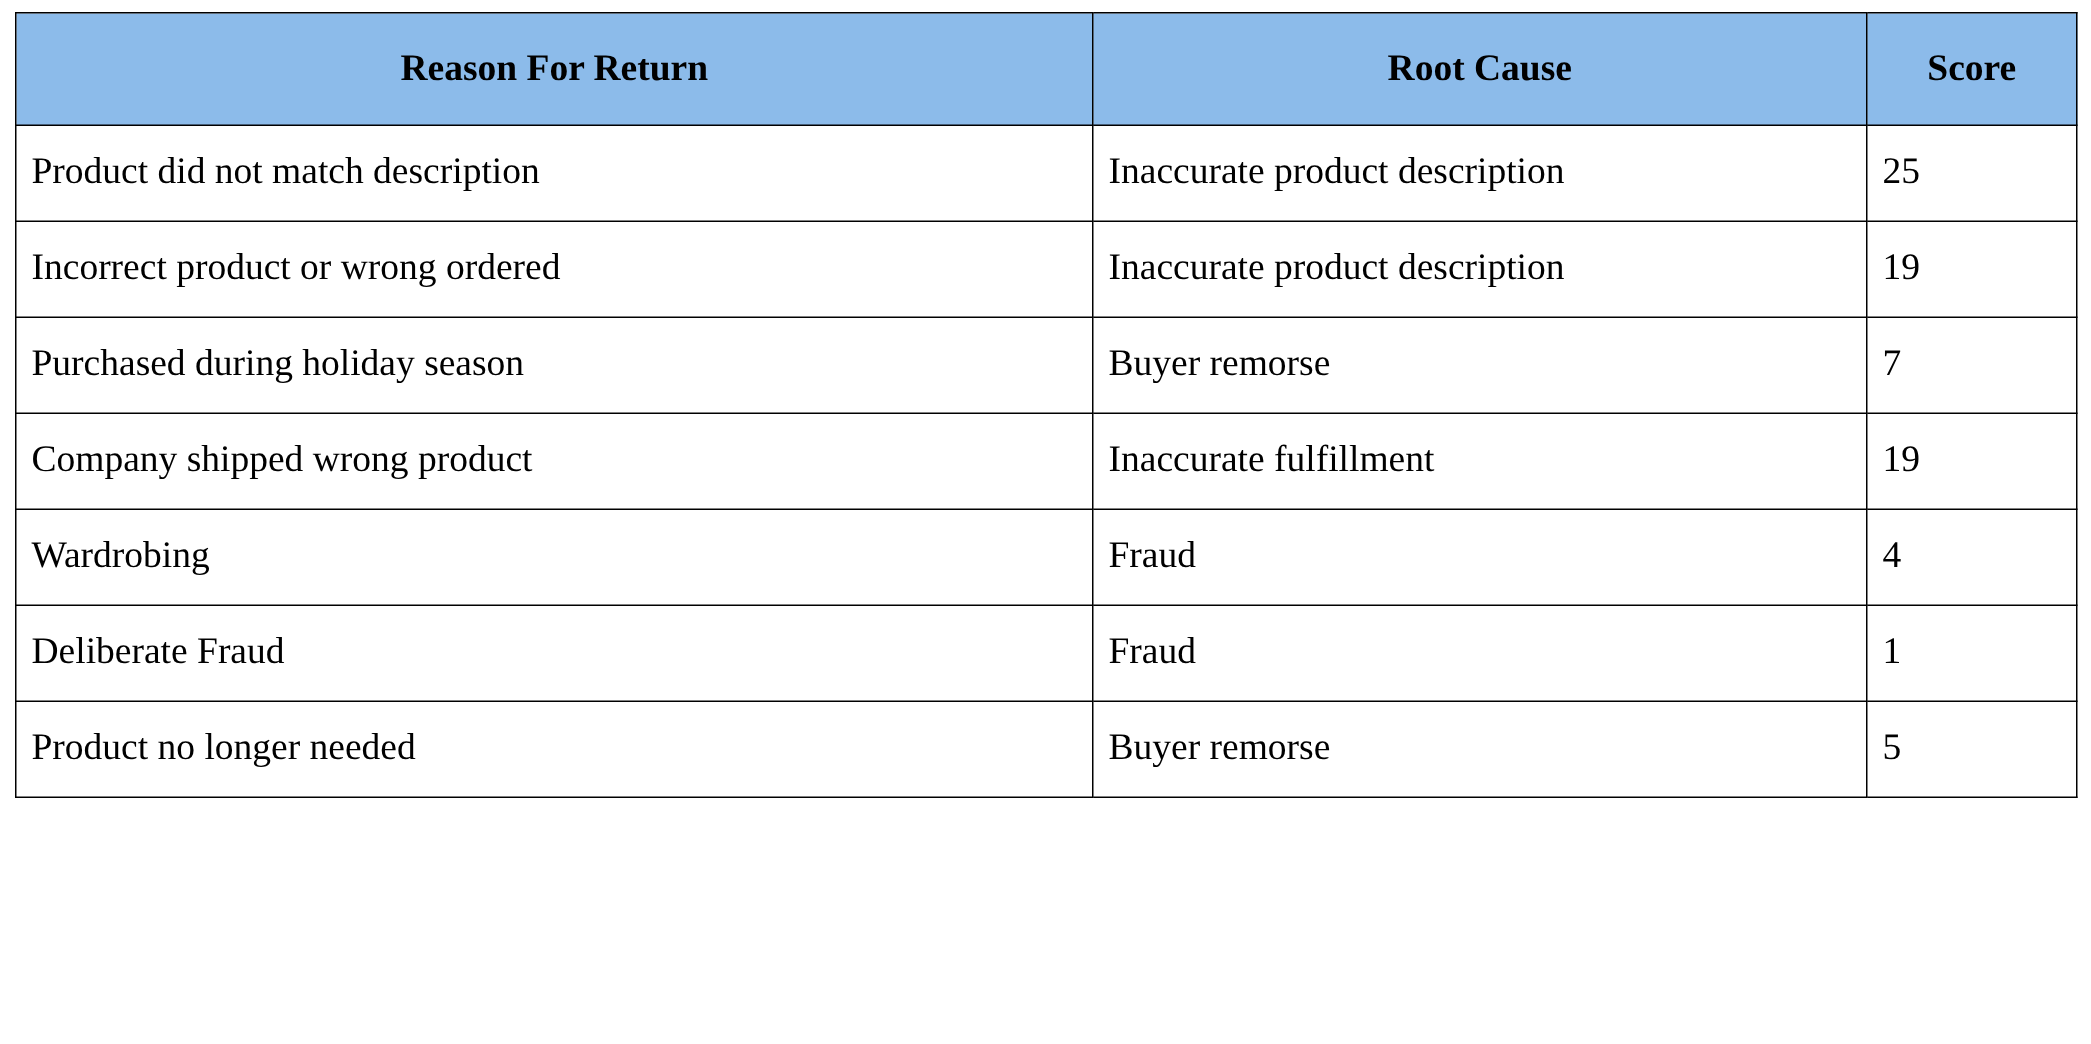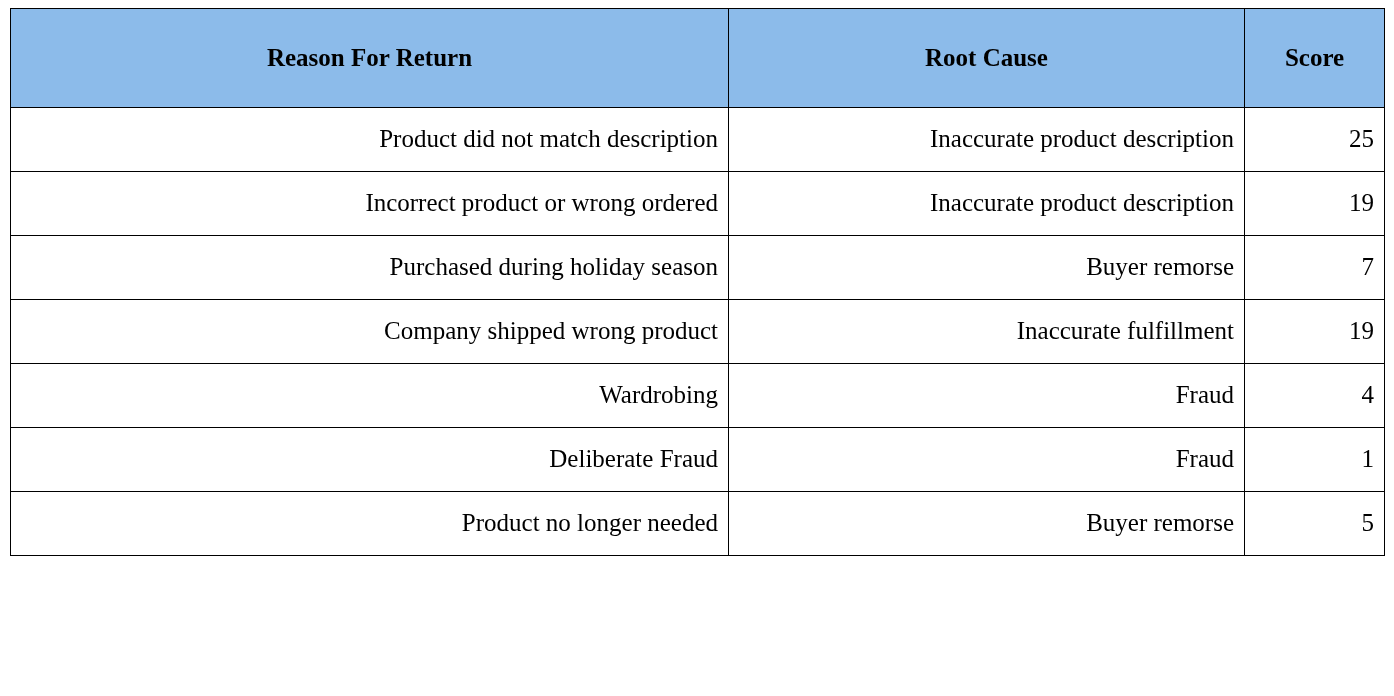--- a/index.html
+++ b/index.html
@@ -34,30 +34,30 @@
     border: 1px solid #000000;
     font-size: 25px;
     line-height: 1.15;
     vertical-align: middle;
   }
   table.return-table thead th {
     background: #8cbbea;
     font-weight: bold;
     text-align: center;
     height: 58px;
-    padding: 20px 6px;
+    padding: 8px 6px;
   }
   table.return-table tbody td {
     height: 59px;
     padding: 2px 10px;
-    text-align: right;
+    text-align: left;
     font-weight: normal;
   }
   table.return-table tbody td.score-cell {
-    text-align: right;
+    text-align: left;
   }
 </style>
 </head>
 <body>
 
 <div class="table-wrap">
   <table class="return-table">
     <colgroup>
       <col class="col-reason">
       <col class="col-cause">

